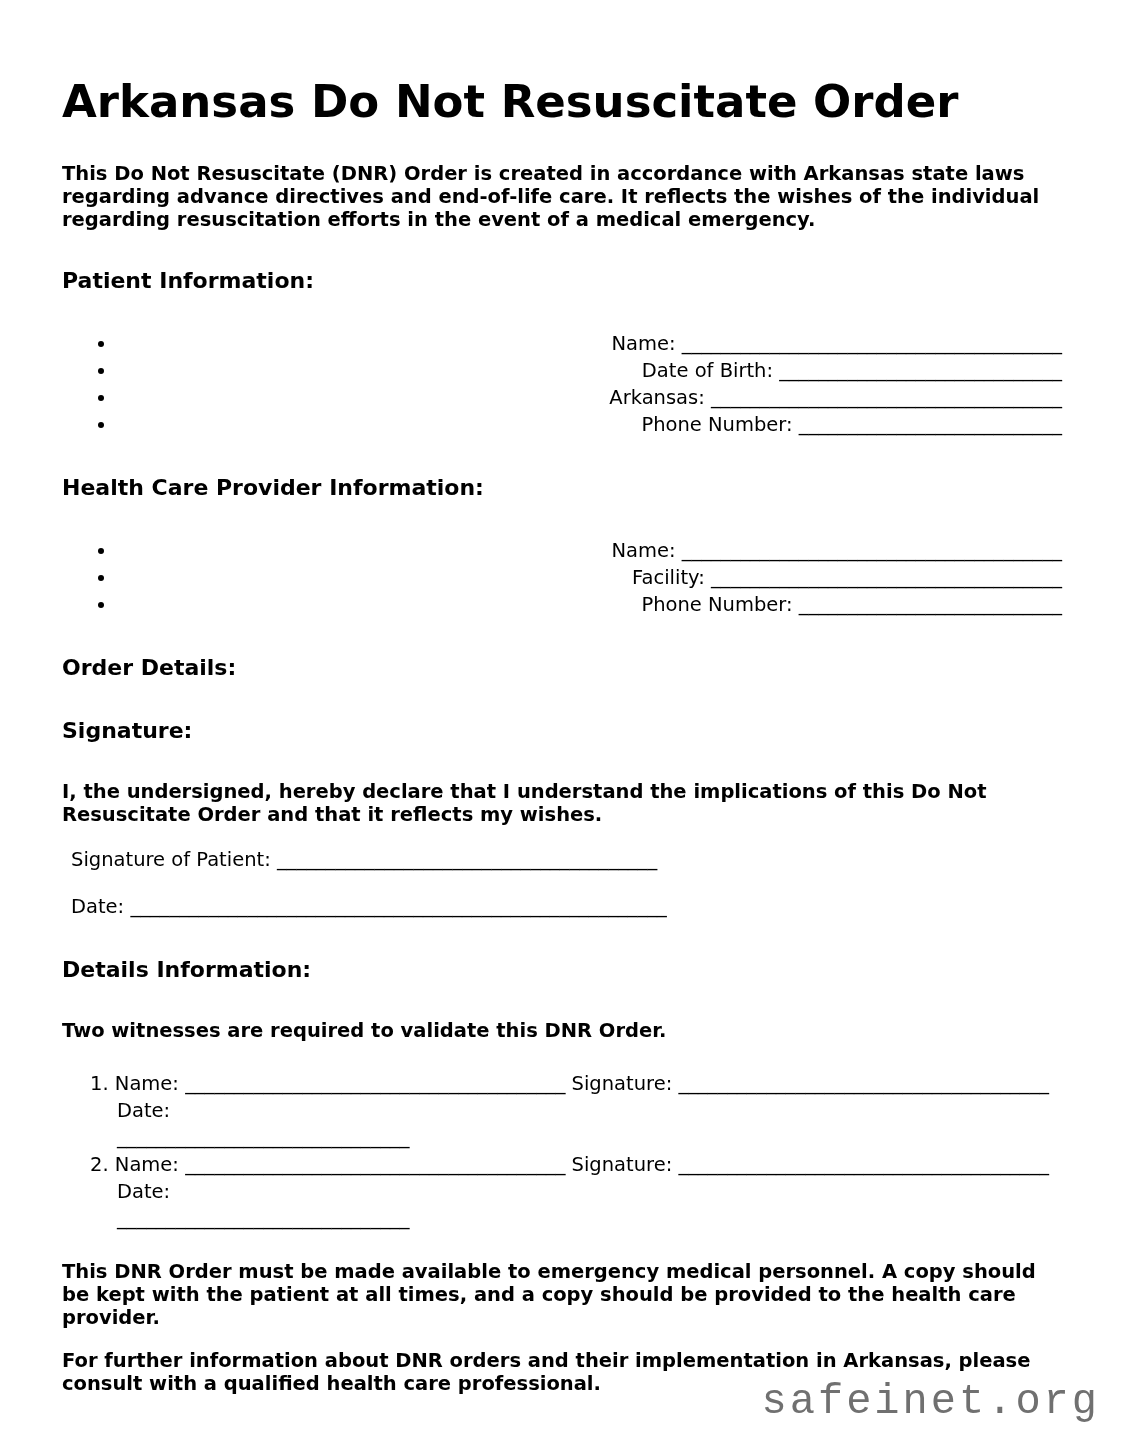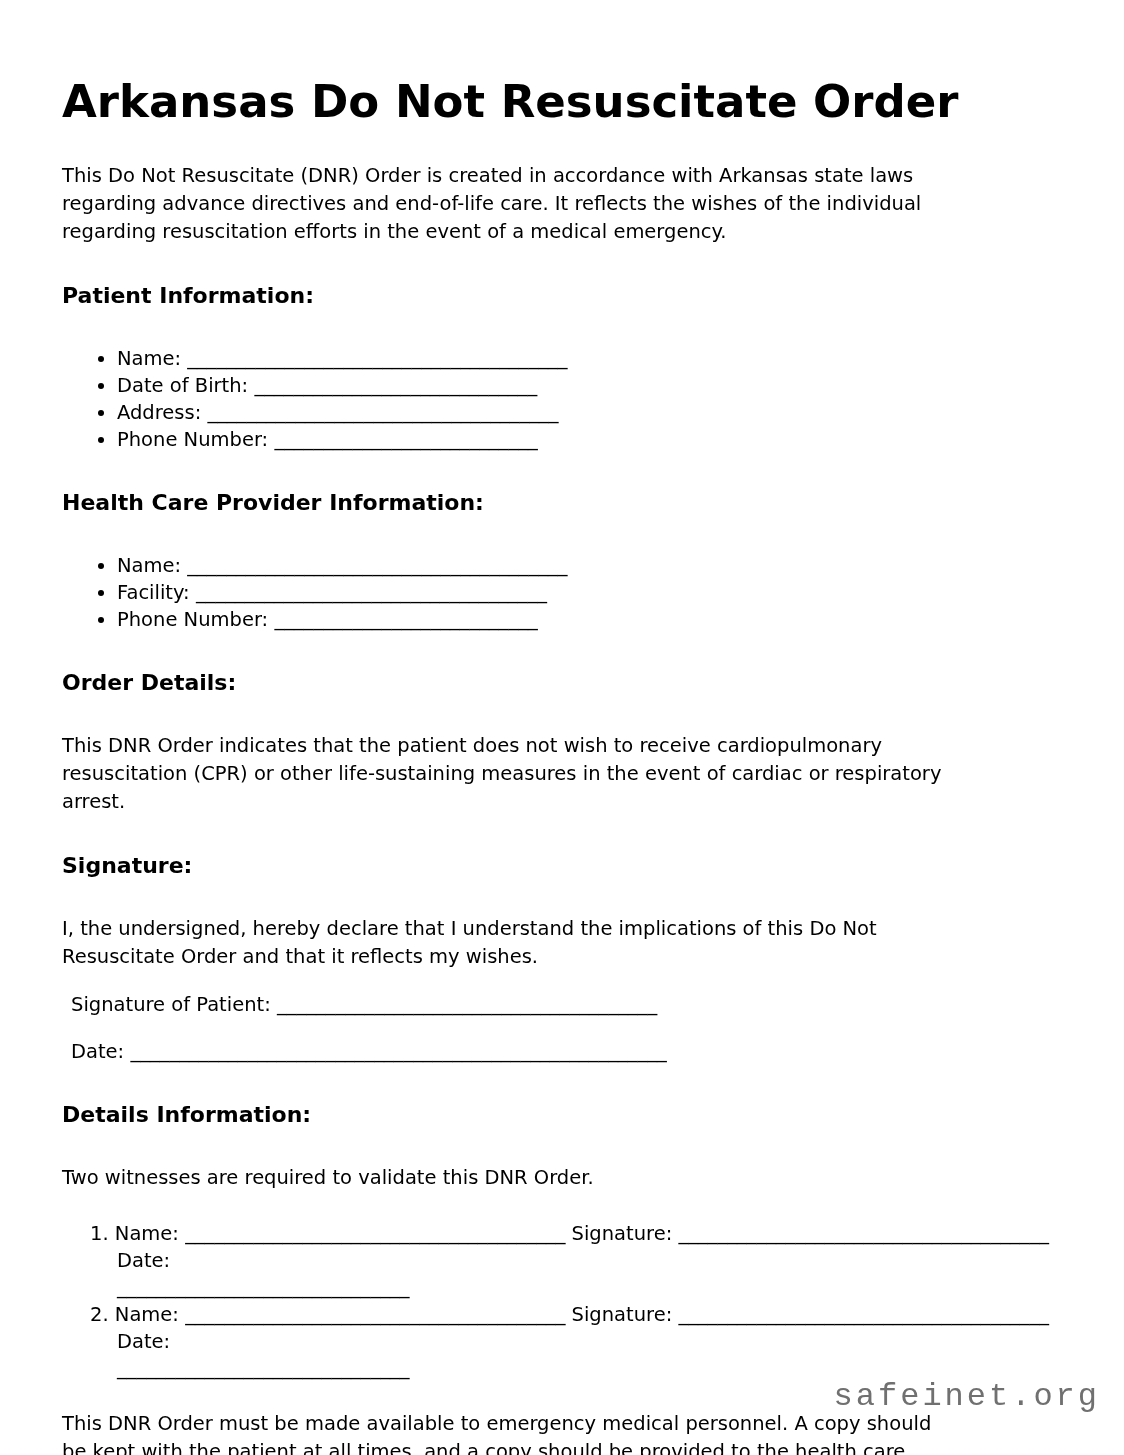--- a/index.html
+++ b/index.html
@@ -21,59 +21,61 @@
   }
   h1.doc-title {
     font-size: 45px;
     font-weight: bold;
     margin: 0 0 34px 0;
     line-height: 1.15;
     letter-spacing: 0;
   }
   p.para {
     margin: 20px 0;
-    line-height: 28px;
+    line-height: 23px;
     white-space: pre;
+    font-weight: bold;
   }
   p.sect {
     font-weight: bold;
     font-size: 22px;
     margin: 36px 0;
     line-height: 27px;
     white-space: pre;
   }
   ul.fields {
     margin: 20px 0;
     padding-left: 55px;
     line-height: 27px;
     list-style: disc;
   }
   ul.fields li {
     line-height: 27px;
+    text-align: right;
   }
   ol.witness-list {
     margin: 28px 0;
     padding-left: 55px;
     list-style: none;
     line-height: 27px;
   }
   ol.witness-list li {
     text-indent: -27px;
     line-height: 27px;
   }
   p.line-row {
     margin: 20px 9px;
     line-height: 27px;
   }
   .watermark {
     position: absolute;
     top: 1378px;
     right: 24px;
     font-family: "Liberation Mono", monospace;
-    font-size: 32px;
+    font-size: 42px;
     letter-spacing: 3px;
     color: #707070;
     white-space: pre;
   }
 </style>
 </head>
 <body>
 
 <div class="page">
 
@@ -81,37 +83,34 @@
 
   <p class="para">This Do Not Resuscitate (DNR) Order is created in accordance with Arkansas state laws
 regarding advance directives and end-of-life care. It reflects the wishes of the individual
 regarding resuscitation efforts in the event of a medical emergency.</p>
 
   <p class="sect">Patient Information:</p>
 
   <ul class="fields">
     <li><span>Name:</span> <span>_______________________________________</span></li>
     <li><span>Date of Birth:</span> <span>_____________________________</span></li>
-    <li><span>Address:</span> <span>____________________________________</span></li>
+    <li><span>Arkansas:</span> <span>____________________________________</span></li>
     <li><span>Phone Number:</span> <span>___________________________</span></li>
   </ul>
 
   <p class="sect">Health Care Provider Information:</p>
 
   <ul class="fields">
     <li><span>Name:</span> <span>_______________________________________</span></li>
     <li><span>Facility:</span> <span>____________________________________</span></li>
     <li><span>Phone Number:</span> <span>___________________________</span></li>
   </ul>
 
   <p class="sect">Order Details:</p>
 
-  <p class="para">This DNR Order indicates that the patient does not wish to receive cardiopulmonary
-resuscitation (CPR) or other life-sustaining measures in the event of cardiac or respiratory
-arrest.</p>
 
   <p class="sect">Signature:</p>
 
   <p class="para">I, the undersigned, hereby declare that I understand the implications of this Do Not
 Resuscitate Order and that it reflects my wishes.</p>
 
   <p class="line-row"><span>Signature of Patient:</span> <span>_______________________________________</span></p>
 
   <p class="line-row"><span>Date:</span> <span>_______________________________________________________</span></p>
 

